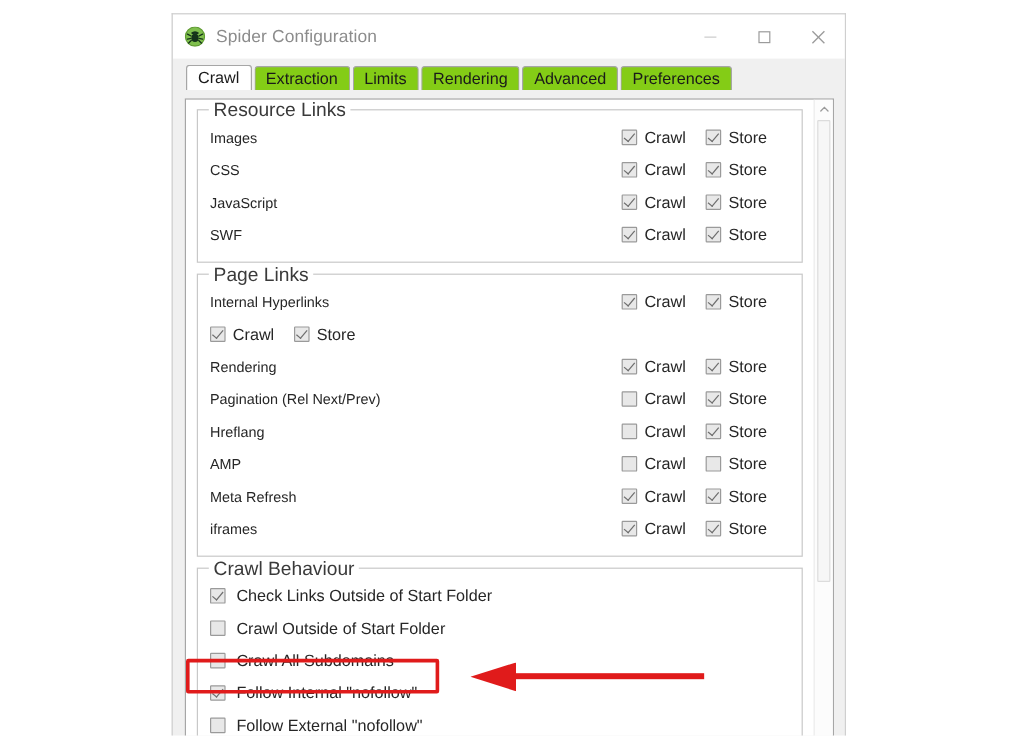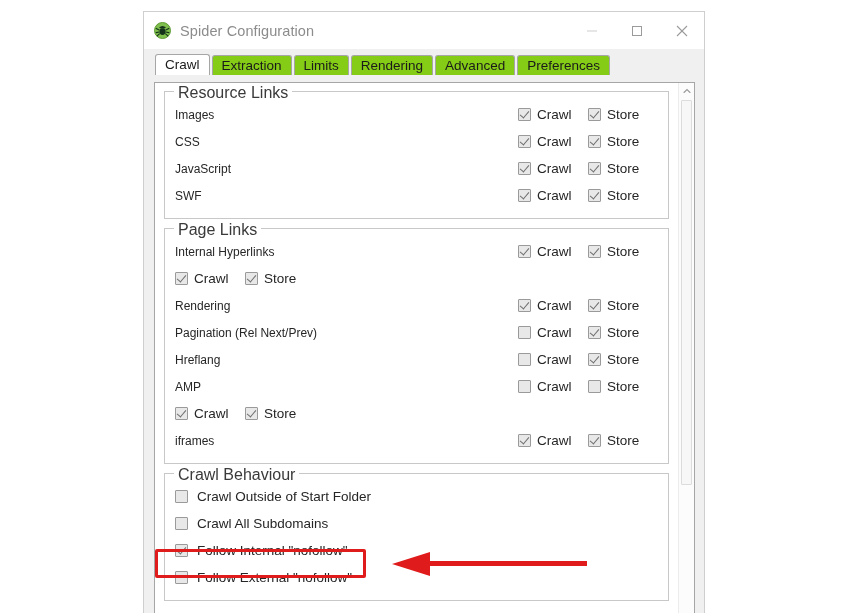--- a/index.html
+++ b/index.html
@@ -422,20 +422,21 @@
             <span class="cb"></span>
             <span class="cb-label">Crawl</span>
           </span>
           <span class="cs-cell">
             <span class="cb"></span>
             <span class="cb-label">Store</span>
           </span>
         </div>
 
         <div class="link-row">
+          <span class="link-label">Meta Refresh</span>
           <span class="cs-cell">
             <span class="cb checked"></span>
             <span class="cb-label">Crawl</span>
           </span>
           <span class="cs-cell">
             <span class="cb checked"></span>
             <span class="cb-label">Store</span>
           </span>
         </div>
 
@@ -448,20 +449,24 @@
           <span class="cs-cell">
             <span class="cb checked"></span>
             <span class="cb-label">Store</span>
           </span>
         </div>
       </div>
 
       <div class="groupbox">
         <div class="group-title">Crawl Behaviour</div>
 
+        <div class="beh-row">
+          <span class="cb checked"></span>
+          <span class="beh-label">Check Links Outside of Start Folder</span>
+        </div>
 
         <div class="beh-row">
           <span class="cb"></span>
           <span class="beh-label">Crawl Outside of Start Folder</span>
         </div>
 
         <div class="beh-row">
           <span class="cb"></span>
           <span class="beh-label">Crawl All Subdomains</span>
         </div>

